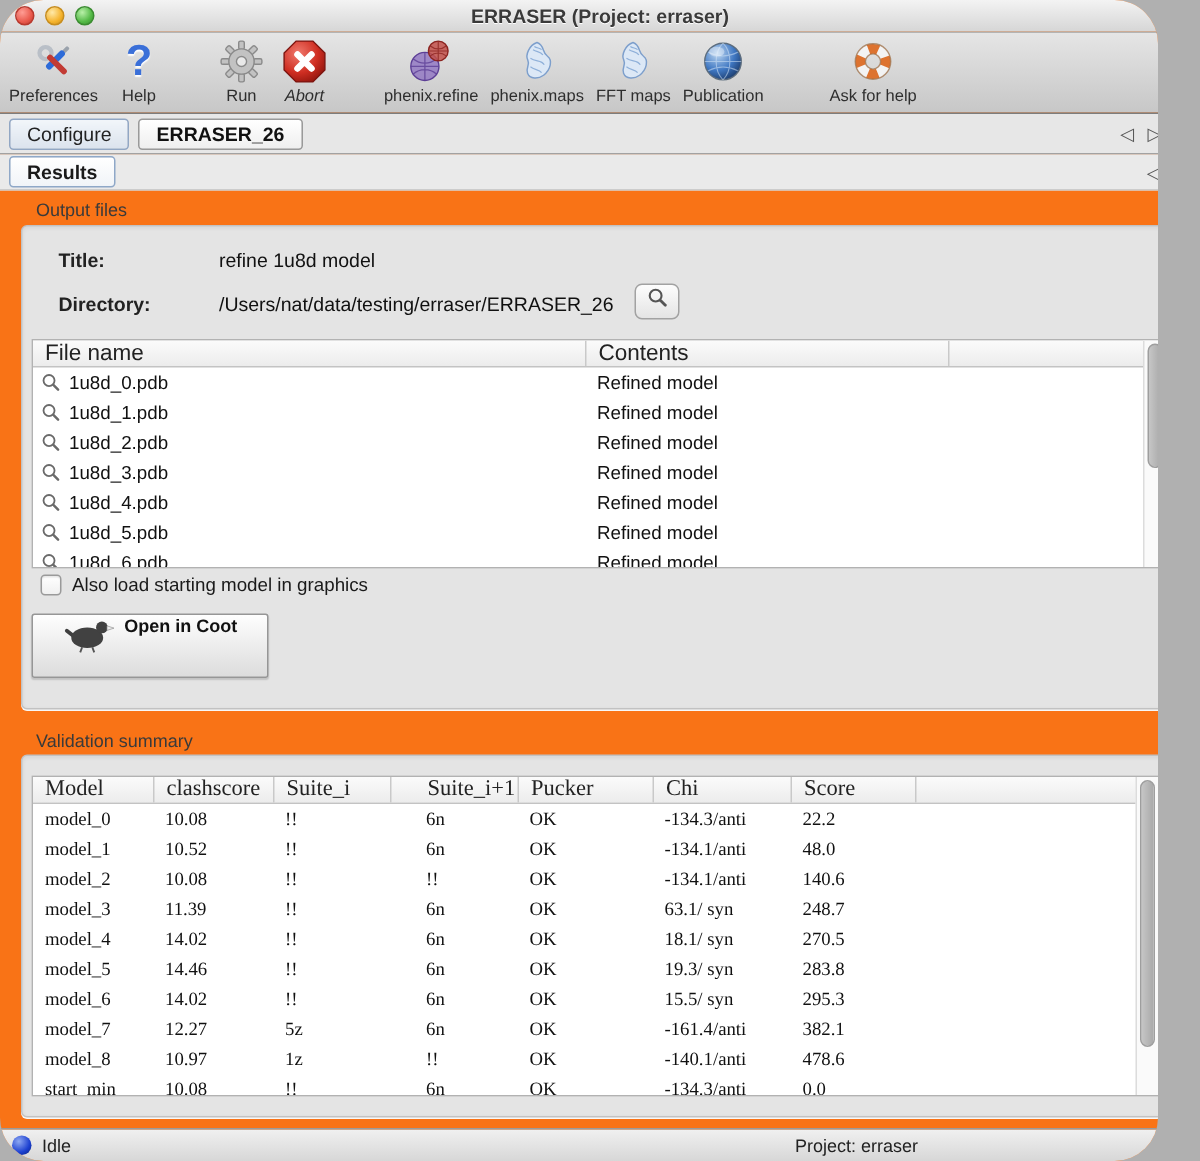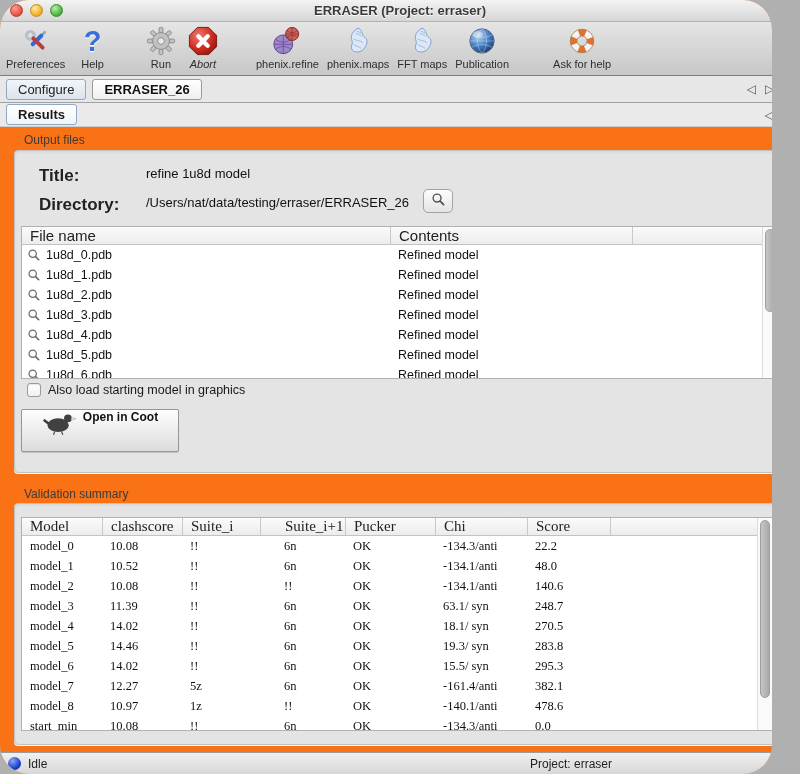--- a/index.html
+++ b/index.html
@@ -44,21 +44,21 @@
   .navx { font-size:15px; font-weight:bold; color:#555; line-height:1; }
 
   
   .grouplabel { position:absolute; font-size:12px; color:#3a3a3a; }
   .gl1 { left:24px; top:133px; } .gl2 { left:24px; top:487px; }
   .groupbox { position:absolute; background:#e4e4e4; border:1px solid #c2c2c2;
     border-radius:4px; box-shadow:inset 0 1px 3px rgba(0,0,0,0.07), 0 1px 0 #f8f8f8; }
   .gb1 { left:14px; top:150px; width:772px; height:323px; }
   .gb2 { left:14px; top:503px; width:772px; height:242px; }
 
-  .fieldlabel { position:absolute; font-size:17px; font-weight:bold; color:#222; }
+  .fieldlabel { position:absolute; font-size:13px; font-weight:bold; color:#222; }
   .fieldvalue { position:absolute; font-size:13px; color:#111; }
   .browse-btn { position:absolute; left:408px; top:38px; width:30px; height:24px;
     background:linear-gradient(#fdfdfd,#e4e4e4); border:1px solid #a2a2a2; border-radius:5px;
     display:flex; align-items:center; justify-content:center; }
 
   
   .datatable { position:absolute; background:#ffffff; border:1px solid #b2b2b2; overflow:hidden; }
   .ftable { left:6px; top:75px; width:757px; height:153px; }
   .vtable { left:6px; top:13px; width:752px; height:214px;font-family:Liberation Serif, serif; }
   .thead { display:flex; height:18px; background:linear-gradient(#fbfbfb,#ececec);

